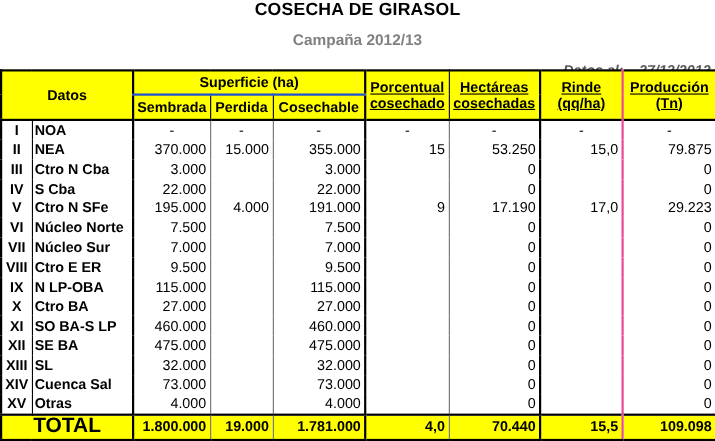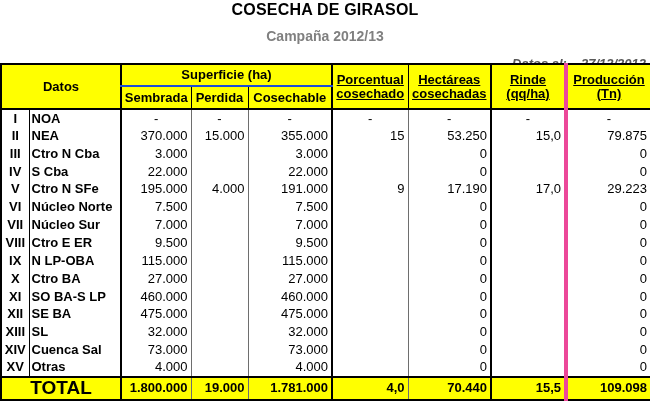--- a/index.html
+++ b/index.html
@@ -44,21 +44,21 @@
   td{padding:0;vertical-align:middle;overflow:hidden;white-space:nowrap;}
   tbody tr:first-child td{border-top:2px solid #000;}
   
   .c-zone,.h-zone-split{border-left:1px solid #000;}
   .c-semb,.h-sup,.h-semb{border-left:2px solid #000;}
   .c-perd,.h-perd{border-left:1px solid var(--border-light);}
   .c-cose,.h-cose{border-left:1px solid var(--border-light);}
   .c-porc,.h-porc{border-left:2px solid #000;}
   .c-hect,.h-hect{border-left:1px solid var(--border-light);}
   .c-rind,.h-rind{border-left:2px solid #000;}
-  .c-prod,.h-prod{border-left:4px solid #ec4899;}
+  .c-prod,.h-prod{border-left:2px solid #ec4899;}
   .h-perd,.h-cose,.h-hect{border-left-color:#000;margin-top:48px;}
   .h-sup{border-bottom:2px solid #1d4ed8;margin-left:37px;}
   
   .num{text-align:right;padding-right:3px;}
   .zone{text-align:left;padding-left:2px;font-weight:bold;margin-top:36px;}
   .roman{text-align:center;font-weight:bold;}
   .dash{text-align:center;padding-right:0;}
   
   tfoot td{
     border-top:2px solid #000;border-bottom:2px solid #000;

